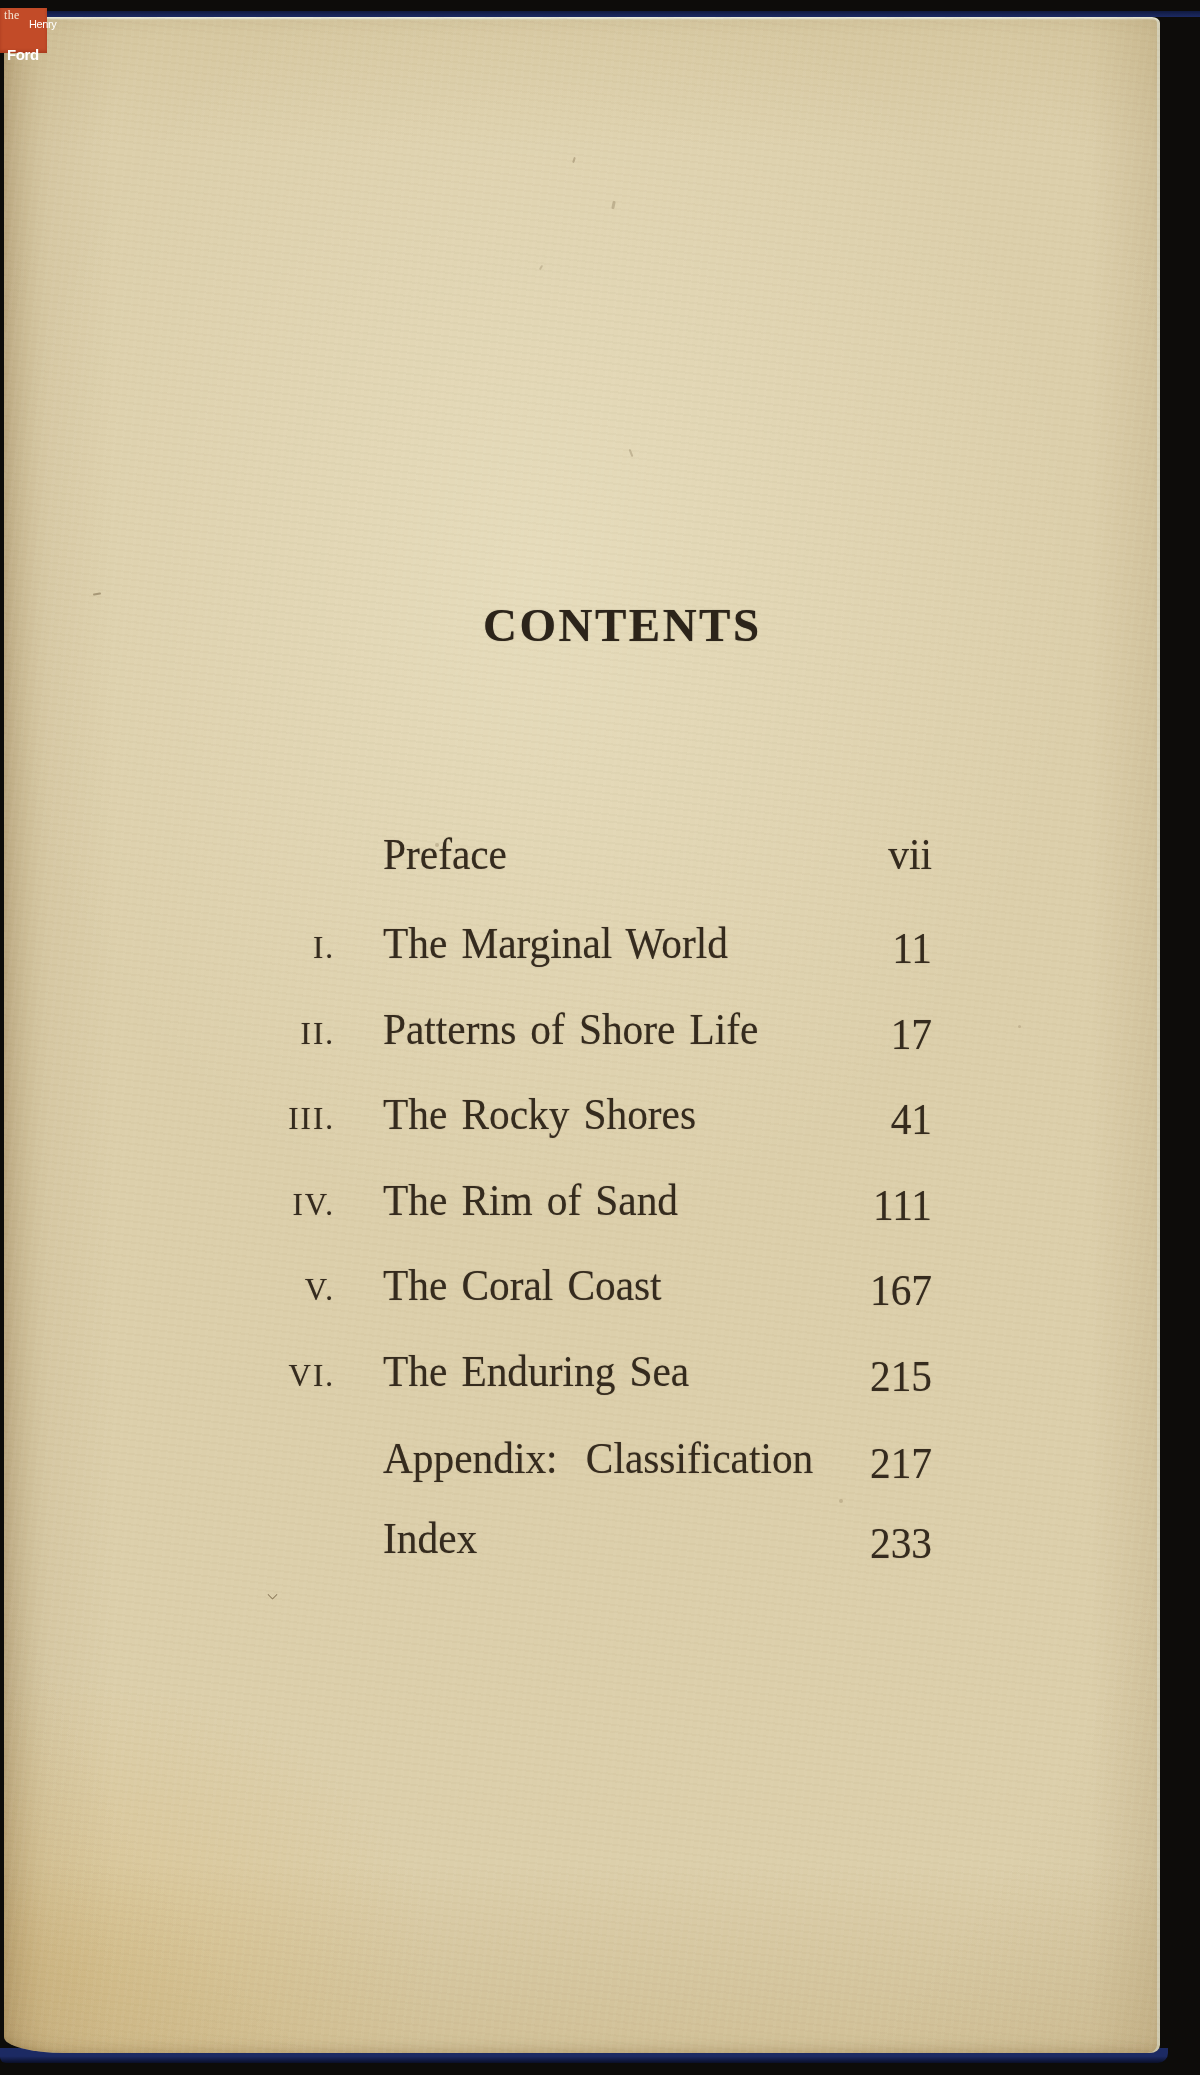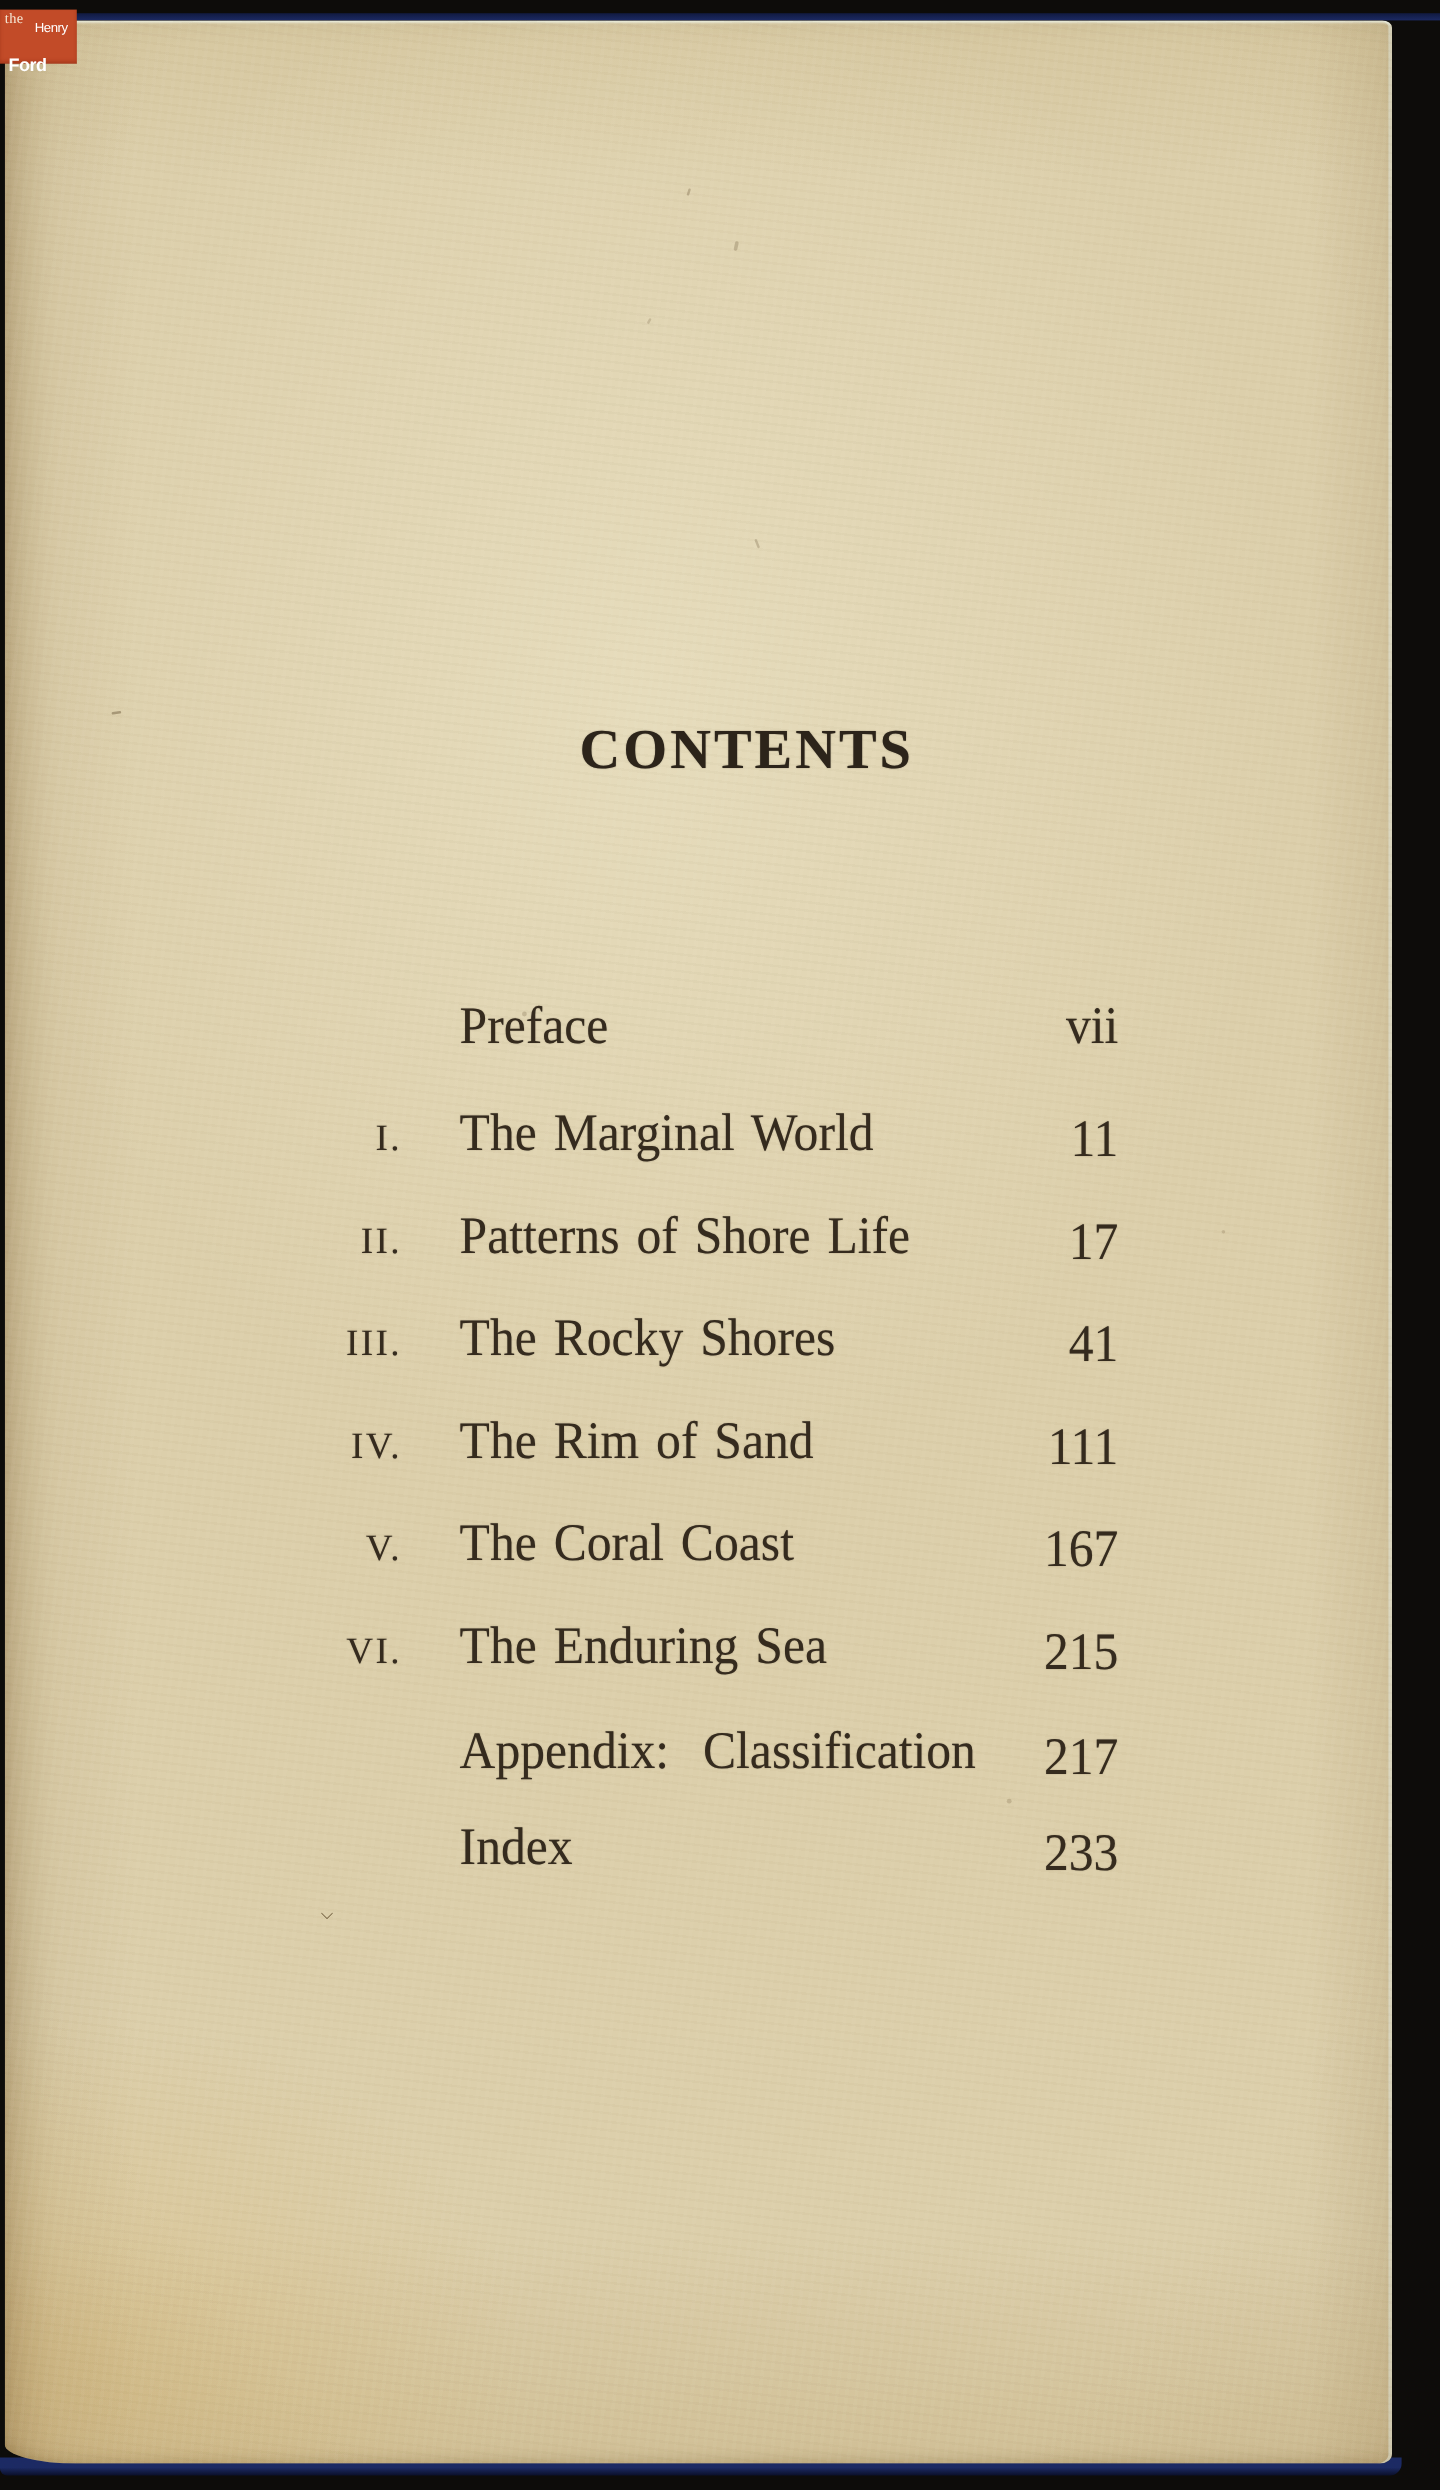--- a/index.html
+++ b/index.html
@@ -88,21 +88,21 @@
   }
   .pnum{
     min-width:90px;text-align:right;
     font-size:44px;line-height:44px;
     transform:scaleX(0.94);transform-origin:right center;
     position:relative;
   }
   .row:not(:nth-child(1)) .pnum{top:5px;}
   
   .logo{
-    position:absolute;left:0;top:8px;width:64px;height:45px;
+    position:absolute;left:0;top:8px;width:47px;height:45px;
     background:var(--logo_bg,#c24b28);
     box-shadow:inset 0 -2px 3px rgba(120,30,10,0.35);
     z-index:5;
     font-family:"Liberation Sans", sans-serif;
     color:var(--logo_text,#ffffff);
   }
   .logo-the{
     position:absolute;left:4px;top:1px;
     font-family:"Liberation Serif", serif;
     font-size:12px;line-height:13px;letter-spacing:0.3px;

